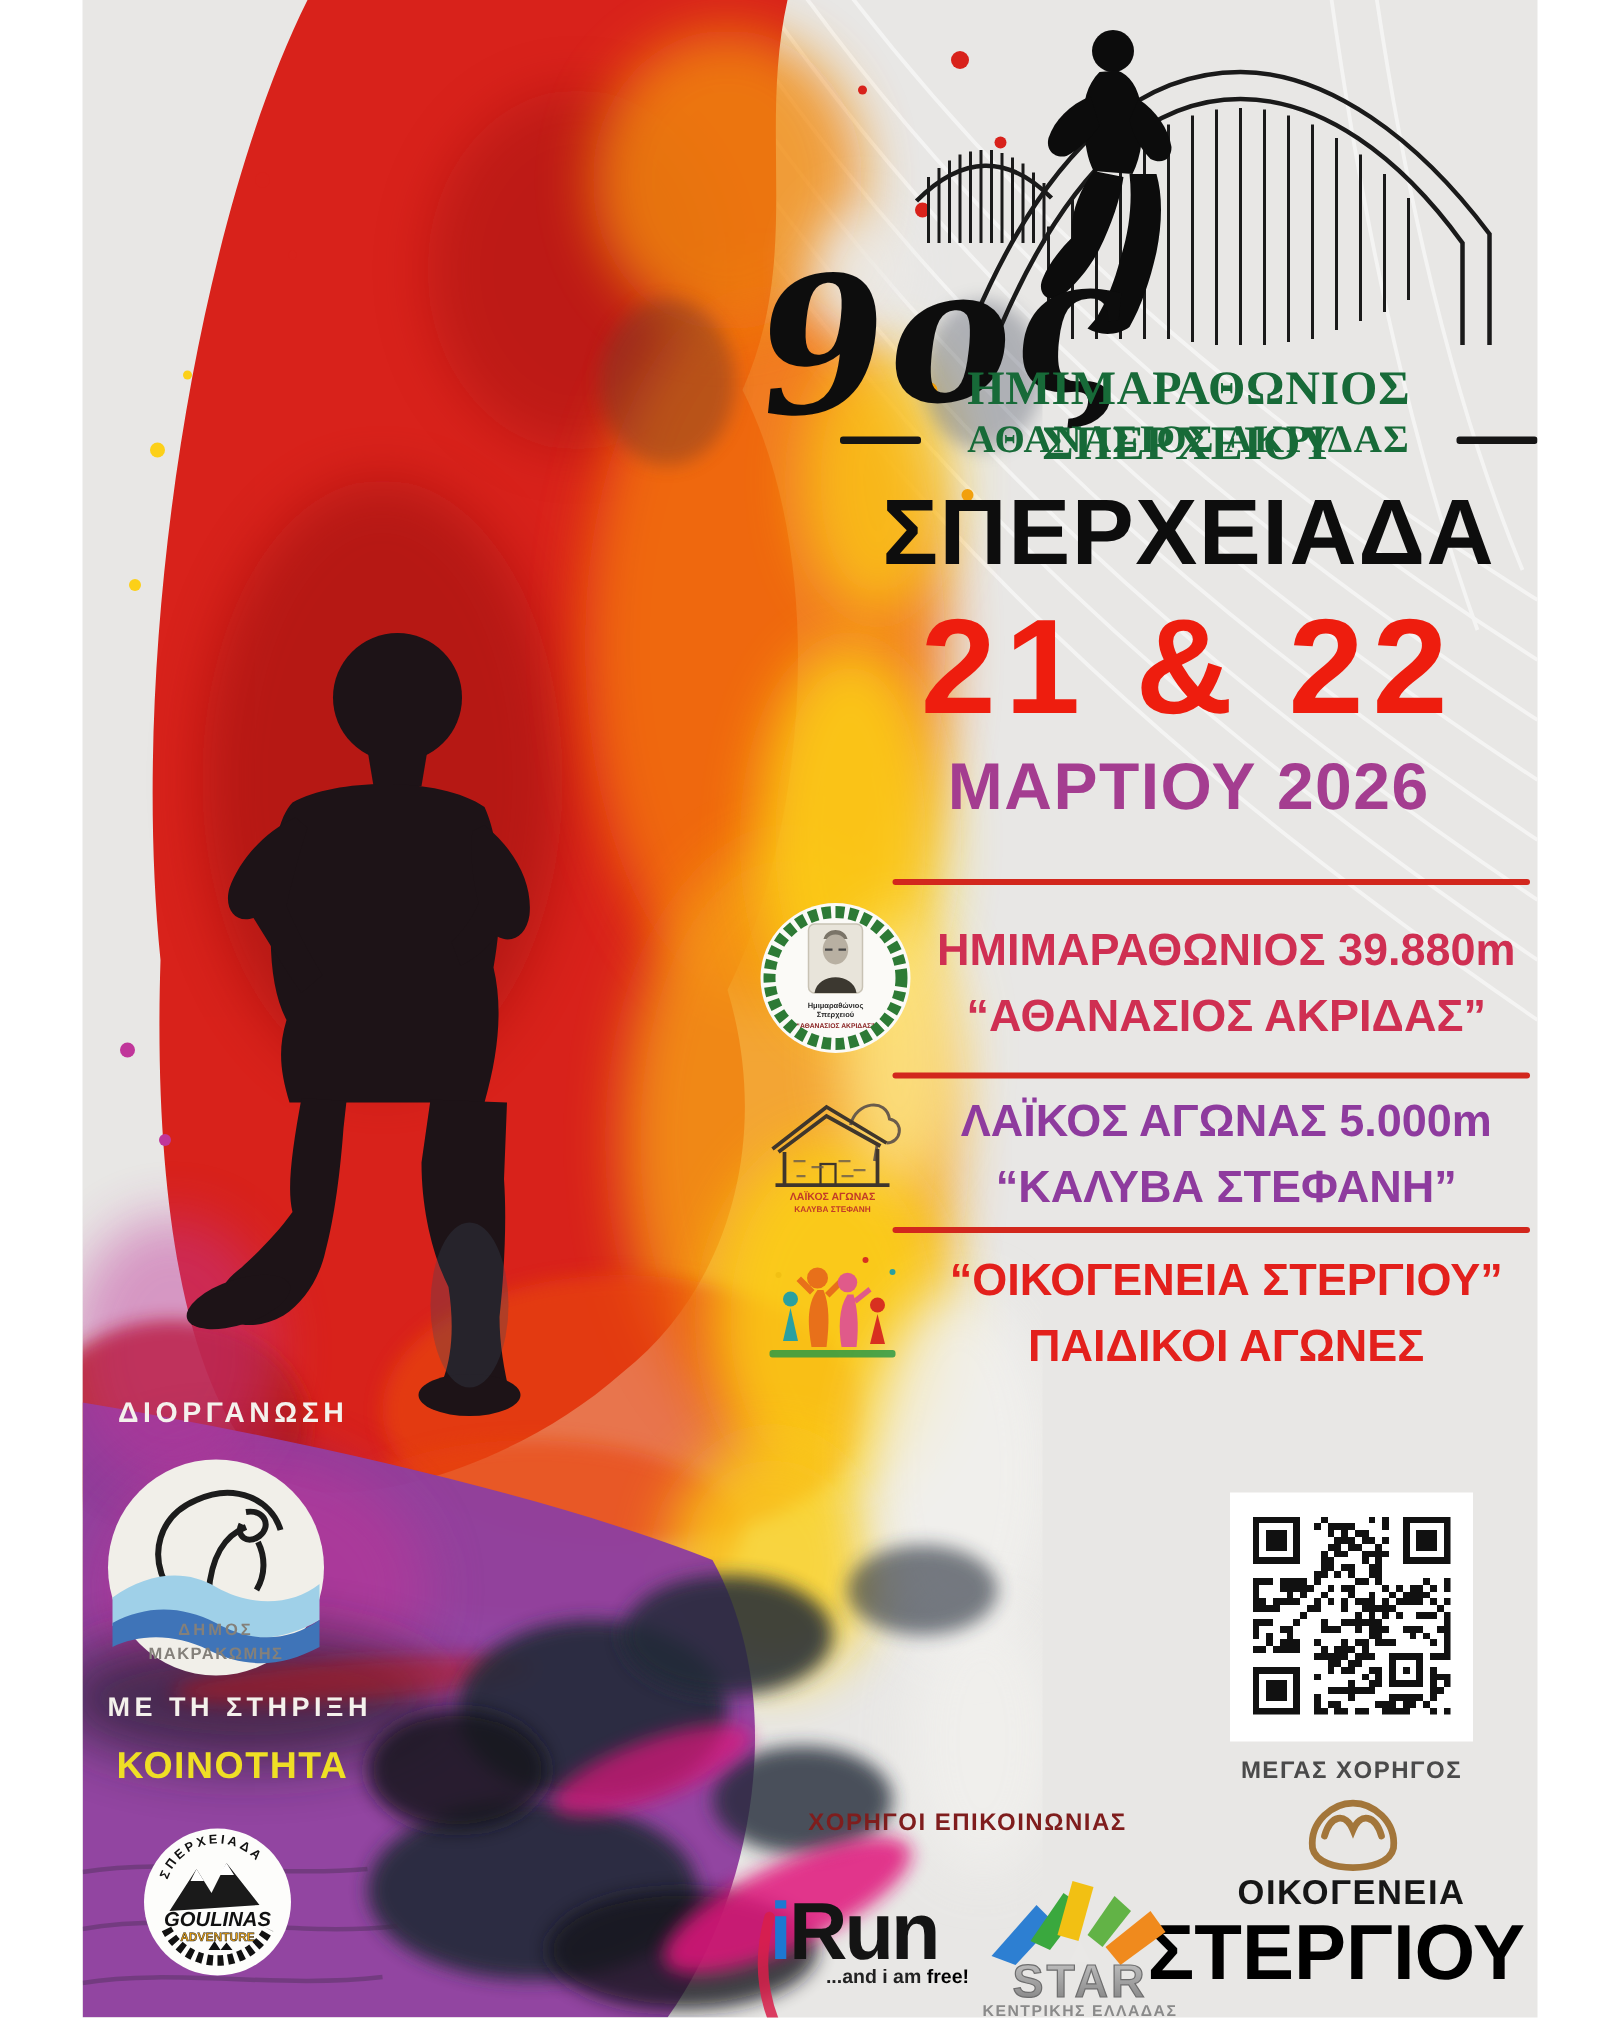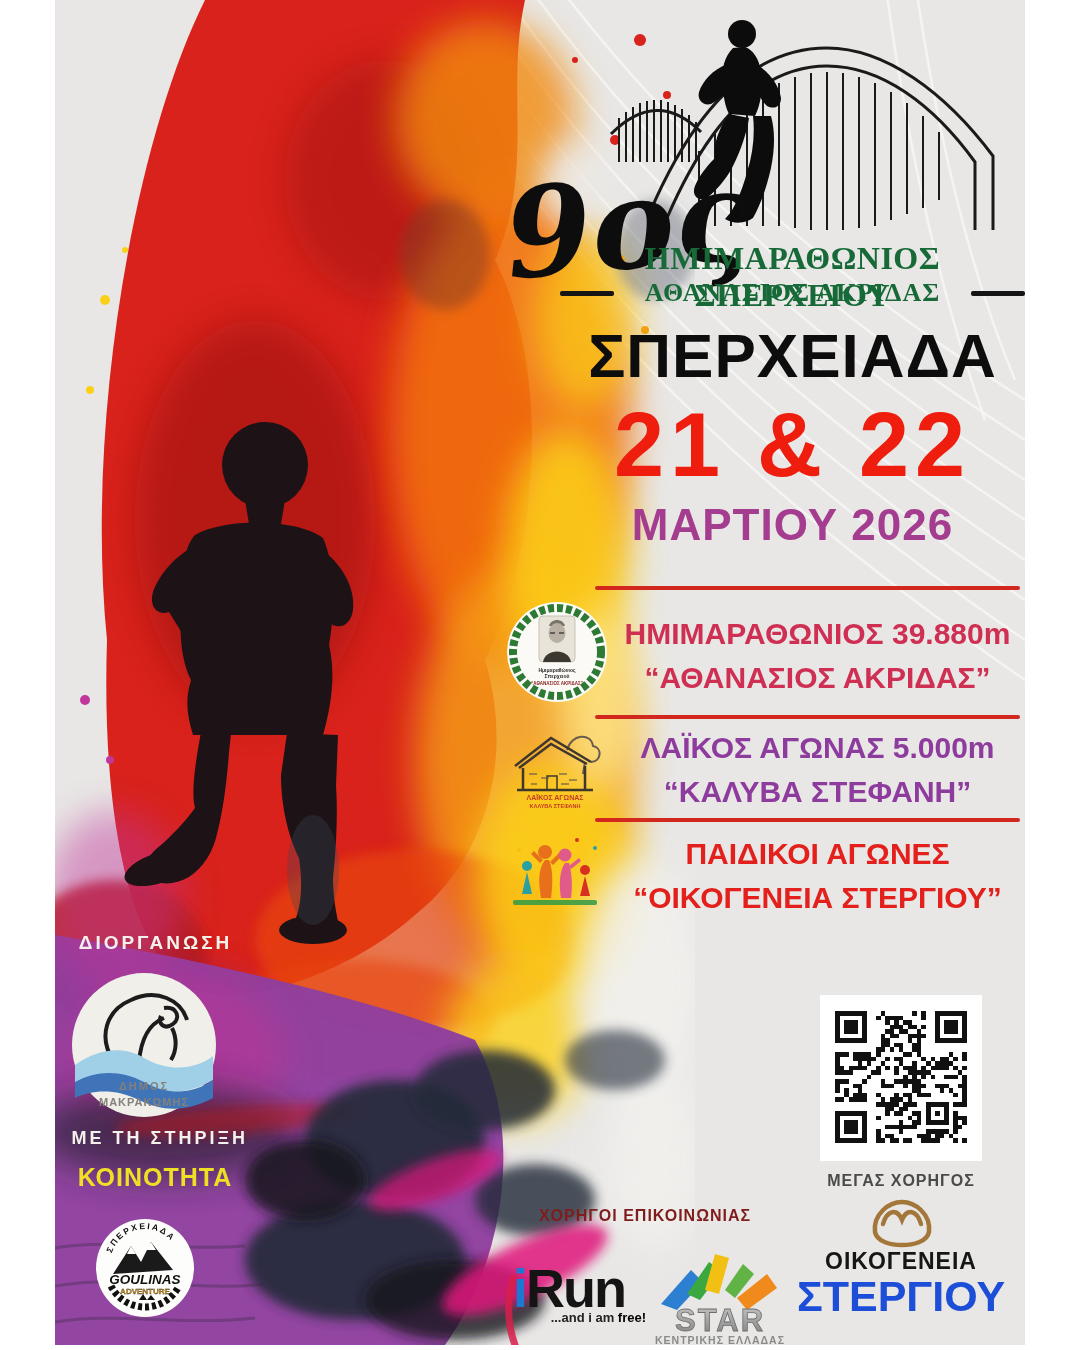--- a/index.html
+++ b/index.html
@@ -49,22 +49,22 @@
   .goulinas-logo{left:38px;top:1216px;z-index:6}
 
   
   .qr-panel{left:765px;top:995px;width:162px;height:166px;background:#ffffff;z-index:6}
   .qr-panel svg{margin:16px auto 0}
   .grand-heading{left:710px;top:1172px;width:272px;text-align:center;font-weight:700;font-size:16px;
                  color:#4a4a4a;letter-spacing:1px;z-index:6}
   .bread-logo{left:812px;top:1194px;z-index:6}
   .grand-line1{left:710px;top:1248px;width:272px;text-align:center;font-weight:700;font-size:23px;
                color:#161616;letter-spacing:1px;z-index:6}
-  .grand-line2{left:710px;top:1272px;width:272px;text-align:center;font-weight:700;font-size:43px;
-               color:#1d4ed8;z-index:6}
+  .grand-line2{left:710px;top:1272px;width:272px;text-align:left;font-weight:700;font-size:52px;
+               color:#000000;z-index:6}
   .media-heading{left:455px;top:1207px;width:270px;text-align:center;font-weight:700;font-size:16px;
                  color:#7f1d1d;letter-spacing:1px;z-index:6}
   .irun{left:448px;top:1260px;width:145px;z-index:6}
   .irun-main{font-weight:700;font-size:54px;line-height:56px;color:#141414;
              letter-spacing:-2px;padding-left:10px}
   .irun-i{color:#1d78d2}
   .irun-tag{text-align:right;font-size:13px;font-weight:700;color:#222;margin-top:-6px;padding-right:2px}
   .irun-free{color:#000000}
   .irun-swoosh{position:absolute;left:-2px;top:14px}
   .star-logo{left:590px;top:1250px;z-index:6}
@@ -308,22 +308,22 @@
       </g>
       <g fill="#d83020">
         <circle cx="78" cy="40" r="5"></circle>
           <path d="M78,46 L73,66 L83,66 Z"></path>
       </g>
       <circle cx="12" cy="20" r="2" fill="#f2c013"></circle>
         <circle cx="88" cy="18" r="2" fill="#2aa0a0"></circle>
       <circle cx="70" cy="10" r="2" fill="#d83020"></circle>
     </svg>
     <div class="abs event-text ev3">
+      <div>“ΟΙΚΟΓΕΝΕΙΑ ΣΤΕΡΓΙΟΥ”</div>
       <div>ΠΑΙΔΙΚΟΙ ΑΓΩΝΕΣ</div>
-      <div>“ΟΙΚΟΓΕΝΕΙΑ ΣΤΕΡΓΙΟΥ”</div>
     </div>
 
     <div class="abs org-heading">ΔΙΟΡΓΑΝΩΣΗ</div>
 
     <svg class="abs muni-logo" width="150" height="150" viewBox="0 0 150 150">
       <circle cx="75" cy="75" r="72" fill="#f1efe9"></circle>
       <g stroke="#1c1c1c" stroke-width="4" fill="none">
         <path d="M45,92 C28,66 38,40 62,30 C88,18 112,30 118,50"></path>
         <path d="M95,38 C108,36 112,48 104,54 C96,60 88,54 92,46"></path>
         <path d="M70,92 C72,68 80,54 95,48"></path>

